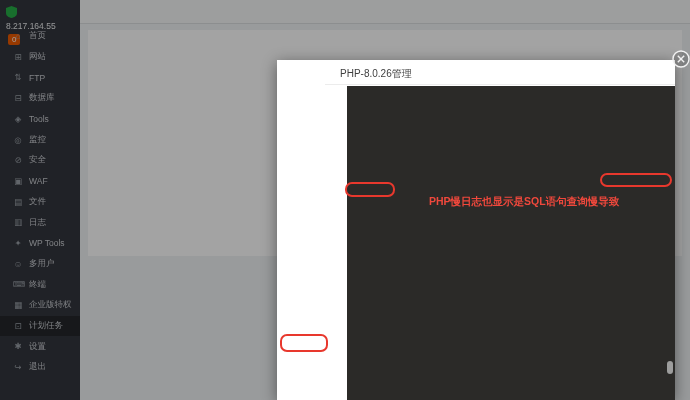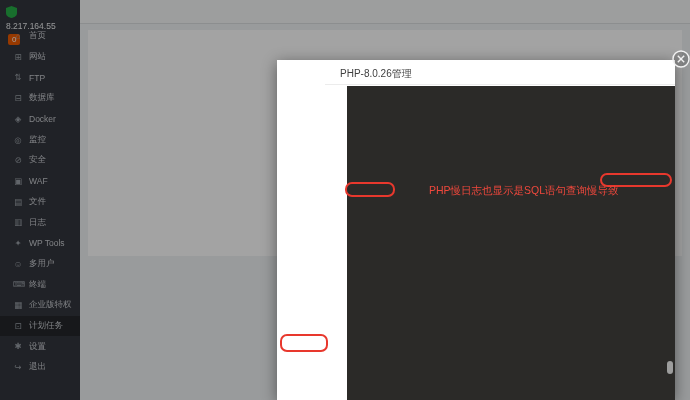--- a/index.html
+++ b/index.html
@@ -68,21 +68,21 @@
   #terminal { left:347px; top:86px; width:328px; height:314px; background:#2b2a28; z-index:61; overflow:hidden; padding:2px 0 0 4px; }
   .term-line { font-family:"DejaVu Sans Mono","Liberation Mono",monospace; font-size:5.8px; line-height:8.82px; color:#e3e1da; white-space:pre; }
   .term-line:first-child { background:#56544c; width:321px; }
   #scroll-thumb { left:667px; top:361px; width:6px; height:13px; background:#9d9d9d; border-radius:3px; z-index:62; cursor:pointer; }
 
   
   .red-box { position:absolute; border:2px solid #e8382d; border-radius:7px; z-index:80; pointer-events:none; }
   #box-connecti { left:600px; top:173px; width:72px; height:14px; }
   #box-onphp { left:345px; top:182px; width:50px; height:15px; }
   #box-menu { left:280px; top:334px; width:48px; height:18px; }
-  #red-note { left:429px; top:184px; font-size:10.5px; font-weight:normal; color:#f0483c; z-index:80; white-space:nowrap; }
+  #red-note { left:429px; top:195px; font-size:10.5px; font-weight:bold; color:#f0483c; z-index:80; white-space:nowrap; }
 </style>
 </head>
 <body>
 
 <div id="sidebar" class="abs">
   <div id="logo-row">
     <svg width="11" height="12" viewBox="0 0 11 12">
         <path d="M5.5 0 L11 2 V7 C11 9.8 8.5 11.4 5.5 12 C2.5 11.4 0 9.8 0 7 V2 Z" fill="#27ae47"></path>
       </svg>
     <span id="server-ip">8.217.164.55</span>
@@ -101,21 +101,21 @@
       <div class="side-item">
       <span class="si-icon">⇅</span>
       <span class="si-label">FTP</span>
     </div>
       <div class="side-item">
       <span class="si-icon">⊟</span>
       <span class="si-label">数据库</span>
     </div>
       <div class="side-item">
       <span class="si-icon">◈</span>
-      <span class="si-label">Docker</span>
+      <span class="si-label">Tools</span>
     </div>
       <div class="side-item">
       <span class="si-icon">◎</span>
       <span class="si-label">监控</span>
     </div>
       <div class="side-item">
       <span class="si-icon">⊘</span>
       <span class="si-label">安全</span>
     </div>
       <div class="side-item">

